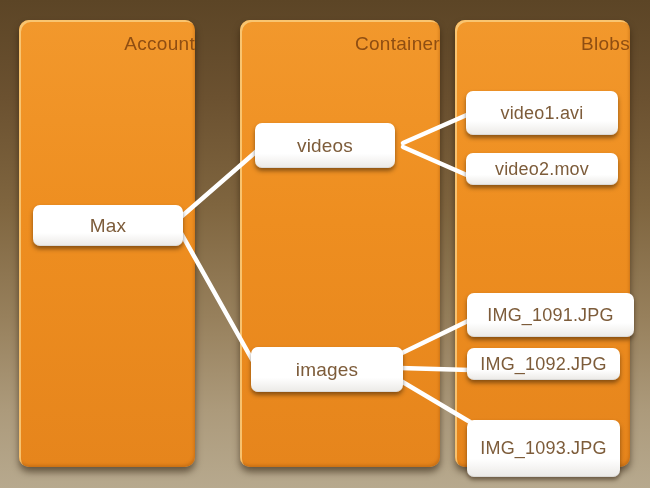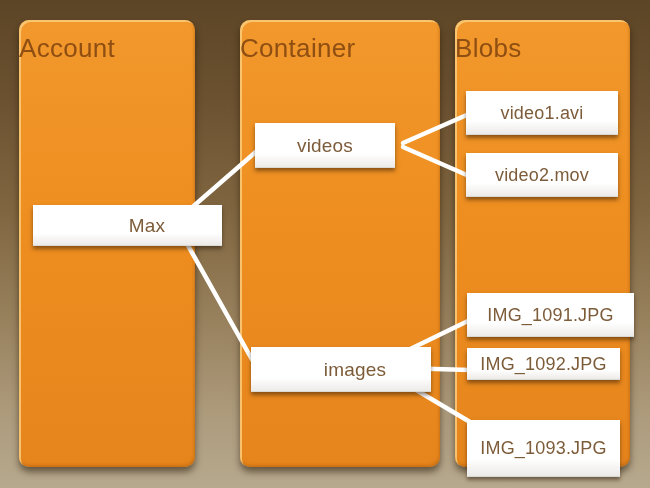--- a/index.html
+++ b/index.html
@@ -25,22 +25,22 @@
       0 5px 7px rgba(35, 20, 4, 0.55),
       inset 2px 2px 0 rgba(250, 205, 125, 0.85),
       inset -1px -2px 3px rgba(150, 75, 5, 0.35);
   }
   .col-account   { left: 19px;  width: 176px; }
   .col-container { left: 240px; width: 200px; }
   .col-blobs     { left: 455px; width: 175px; }
 
   .column-title {
     margin-top: 13px;
-    text-align: left;
-    font-size: 26px;
+    text-align: right;
+    font-size: 19px;
     letter-spacing: 0.3px;
     color: #8f4e12;
   }
 
   .edges {
     position: absolute;
     left: 0; top: 0;
     width: 650px; height: 488px;
     pointer-events: none;
   }
@@ -48,37 +48,37 @@
     stroke: #ffffff;
     stroke-width: 4.5;
     stroke-linecap: round;
   }
 
   .node {
     position: absolute;
     display: flex;
     align-items: center;
     justify-content: center;
-    border-radius: 0;
+    border-radius: 7px;
     background: linear-gradient(180deg, #ffffff 0%, #ffffff 68%, #ebe9e6 100%);
     box-shadow:
       0 3px 4px rgba(40, 22, 4, 0.5),
       inset 0 -1px 0 rgba(0, 0, 0, 0.07);
     font-size: 19px;
     letter-spacing: 0.2px;
     color: #7d5c3a;
     white-space: nowrap;
   }
   .node-file { font-size: 18px; }
 
-  .node-max        { left: 33px;  top: 205px; width: 150px; height: 41px; padding-left: 39px; }
+  .node-max        { left: 33px;  top: 205px; width: 150px; height: 41px; }
   .node-videos     { left: 255px; top: 123px; width: 140px; height: 45px; }
-  .node-images     { left: 251px; top: 347px; width: 152px; height: 45px; padding-left: 28px; }
+  .node-images     { left: 251px; top: 347px; width: 152px; height: 45px; }
   .node-video1     { left: 466px; top: 91px;  width: 152px; height: 44px; }
-  .node-video2     { left: 466px; top: 153px; width: 152px; height: 44px; }
+  .node-video2     { left: 466px; top: 153px; width: 152px; height: 32px; }
   .node-img1091    { left: 467px; top: 293px; width: 167px; height: 44px; }
   .node-img1092    { left: 467px; top: 348px; width: 153px; height: 32px; }
   .node-img1093    { left: 467px; top: 420px; width: 153px; height: 57px; }
 </style>
 </head>
 <body>
 
 <div class="stage">
 
   <div class="column col-account">

